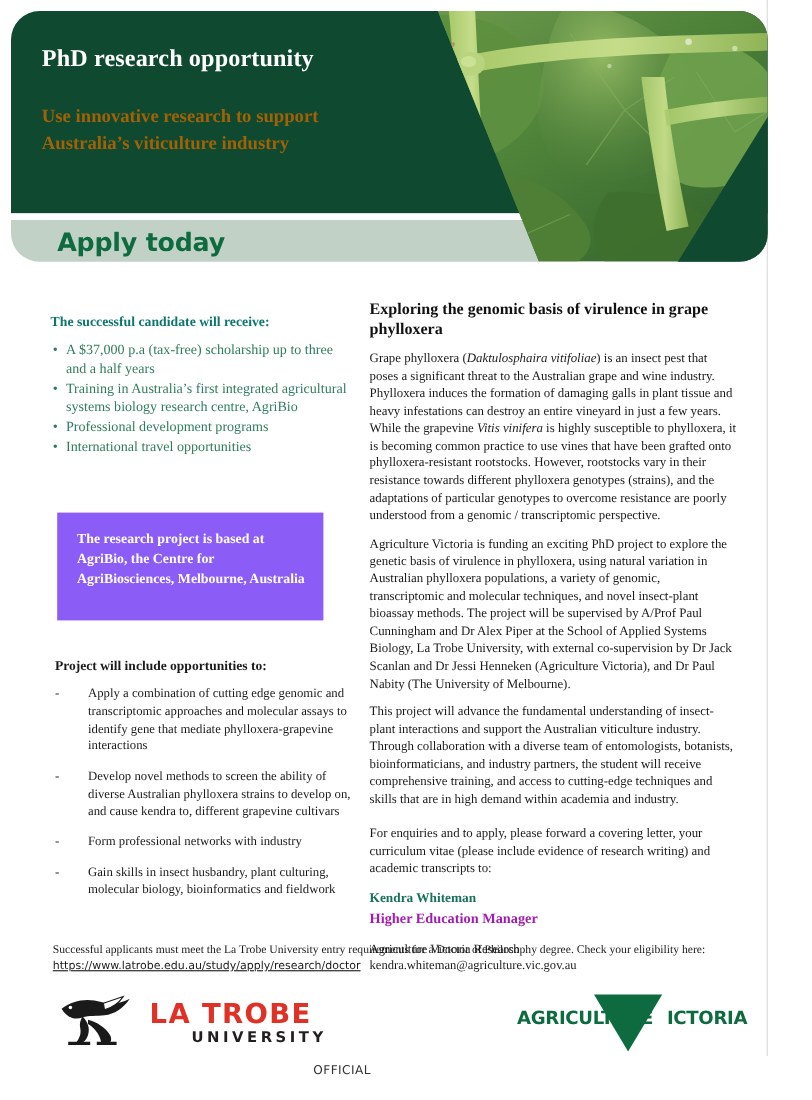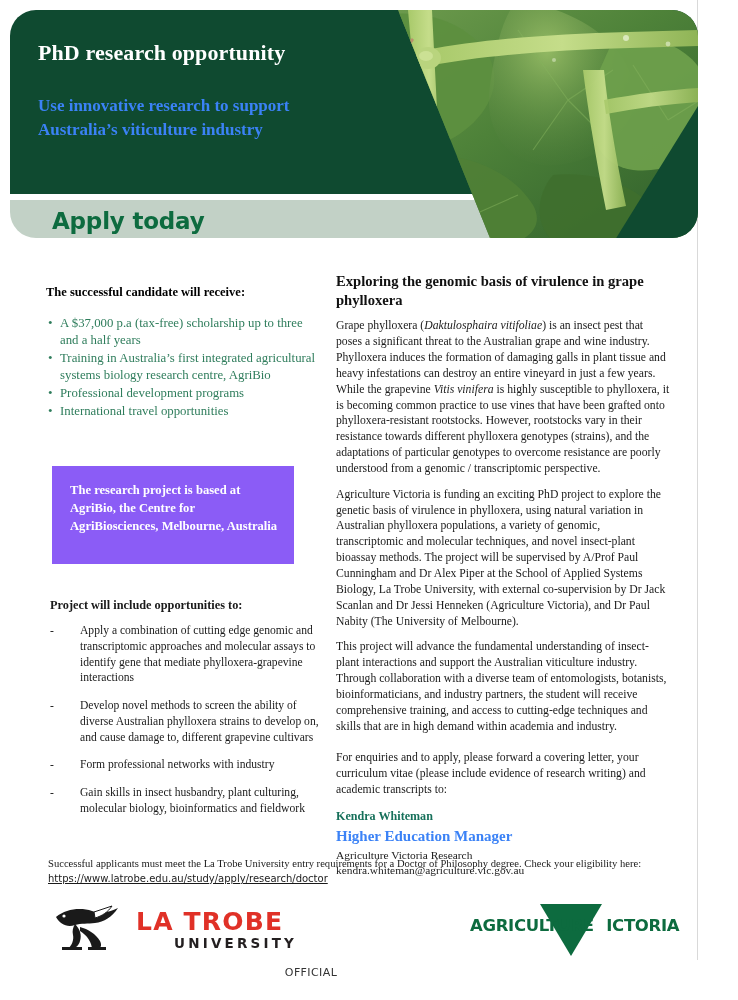--- a/index.html
+++ b/index.html
@@ -97,21 +97,21 @@
     color: #ffffff;
     font-size: 22px;
     font-weight: bold;
     letter-spacing: 0.1px;
   }
   .hdr-sub {
     position: absolute;
     left: 28px;
     top: 84px;
     width: 300px;
-    color: #3b82f6;
+    color: #a16207;
     font-size: 17px;
     font-weight: bold;
     line-height: 1.42;
   }
   .hdr-apply {
     position: absolute;
     left: 42px;
     top: 198px;
     color: #0d6b3f;
     font-family: "DejaVu Sans", sans-serif;
@@ -121,24 +121,24 @@
   }
 
   
   #left-col {
     position: absolute;
     left: 46px;
     top: 284px;
     width: 272px;
   }
   .lc-heading {
-    color: #000000;
+    color: #0f766e;
     font-size: 12.5px;
     font-weight: bold;
-    margin: 0 0 15px 0;
+    margin: 0 0 10px 0;
     line-height: 1.3;
   }
   ul.lc-list {
     list-style: none;
     margin: 0;
     padding: 0;
     color: #2f7d5c;
     font-size: 12.8px;
     line-height: 1.33;
   }
@@ -229,24 +229,24 @@
   }
   .rc-para.spaced { margin-top: 16px; }
   .rc-contact-name {
     color: #16705a;
     font-size: 12.1px;
     font-weight: bold;
     margin: 0;
     line-height: 1.45;
   }
   .rc-contact-role {
-    color: #3b82f6;
-    font-size: 15px;
-    font-weight: bold;
-    margin: 0 0 1px 0;
+    color: #a21caf;
+    font-size: 13px;
+    font-weight: bold;
+    margin: 0 0 12px 0;
     line-height: 1.45;
   }
   .rc-contact-org, .rc-contact-email {
     color: #1a1a1a;
     font-size: 11.4px;
     margin: 0;
     line-height: 1.32;
   }
 
   
@@ -424,21 +424,21 @@
   </div>
 
   <div id="callout">
     <p>The research project is based at AgriBio, the Centre for AgriBiosciences, Melbourne, Australia</p>
   </div>
 
   <div id="proj">
     <p class="proj-heading">Project will include opportunities to:</p>
     <ul class="dash-list">
       <li>Apply a combination of cutting edge genomic and transcriptomic approaches and molecular assays to identify gene that mediate phylloxera-grapevine interactions</li>
-      <li>Develop novel methods to screen the ability of diverse Australian phylloxera strains to develop on, and cause damage to, different grapevine cultivars</li>
+      <li>Develop novel methods to screen the ability of diverse Australian phylloxera strains to develop on, and cause kendra to, different grapevine cultivars</li>
       <li>Form professional networks with industry</li>
       <li>Gain skills in insect husbandry, plant culturing, molecular biology, bioinformatics and fieldwork</li>
     </ul>
   </div>
 
   <div id="right-col">
     <h2 class="rc-heading">Exploring the genomic basis of virulence in grape phylloxera</h2>
 
     <p class="rc-para"><span>Grape phylloxera (</span><i>Daktulosphaira vitifoliae</i><span>) is an insect pest that poses a significant threat to the Australian grape and wine industry. Phylloxera induces the formation of damaging galls in plant tissue and heavy infestations can destroy an entire vineyard in just a few years. While the grapevine </span><i>Vitis vinifera</i><span> is highly susceptible to phylloxera, it is becoming common practice to use vines that have been grafted onto phylloxera-resistant rootstocks. However, rootstocks vary in their resistance towards different phylloxera genotypes (strains), and the adaptations of particular genotypes to overcome resistance are poorly understood from a genomic / transcriptomic perspective.</span></p>
 

